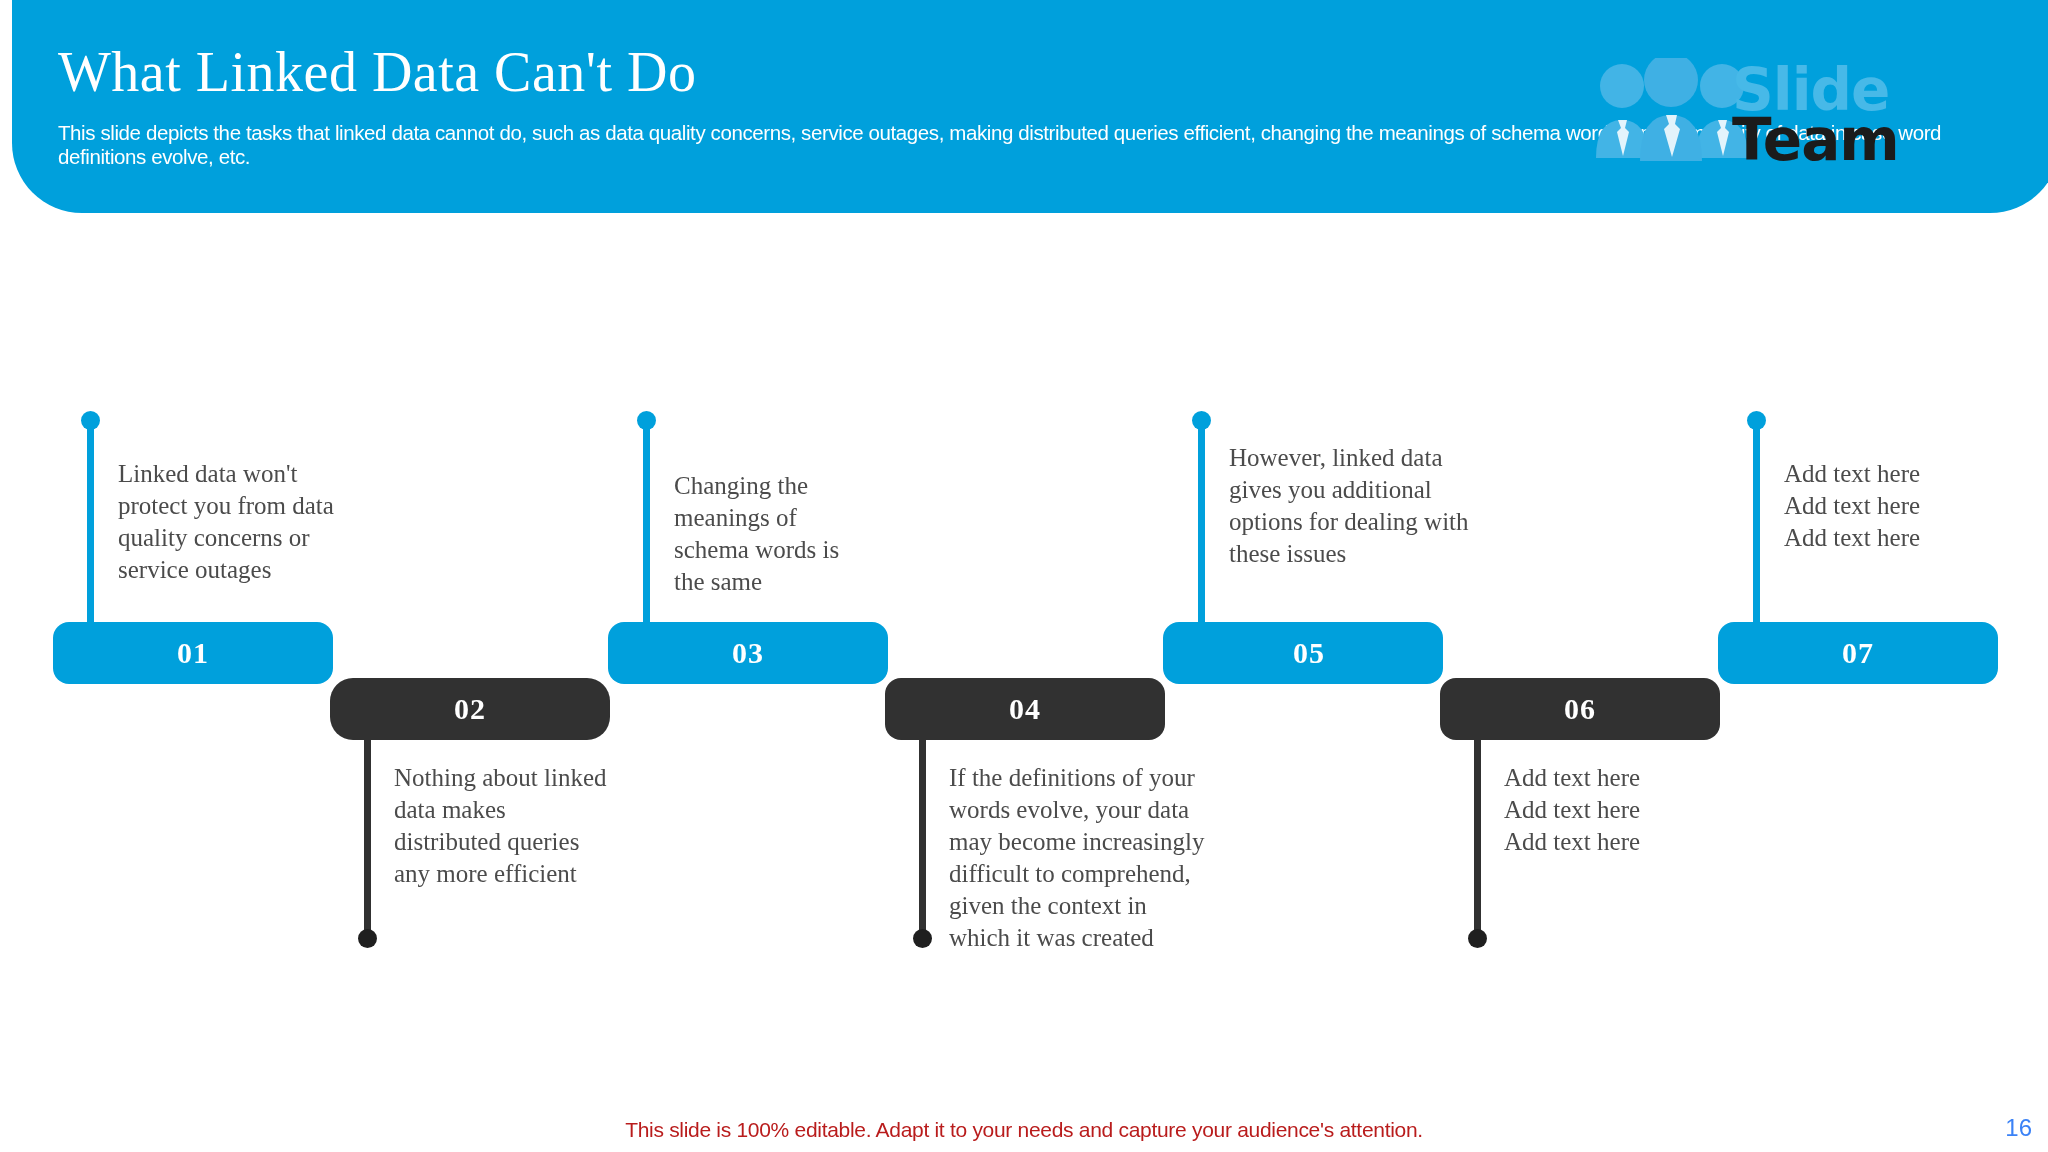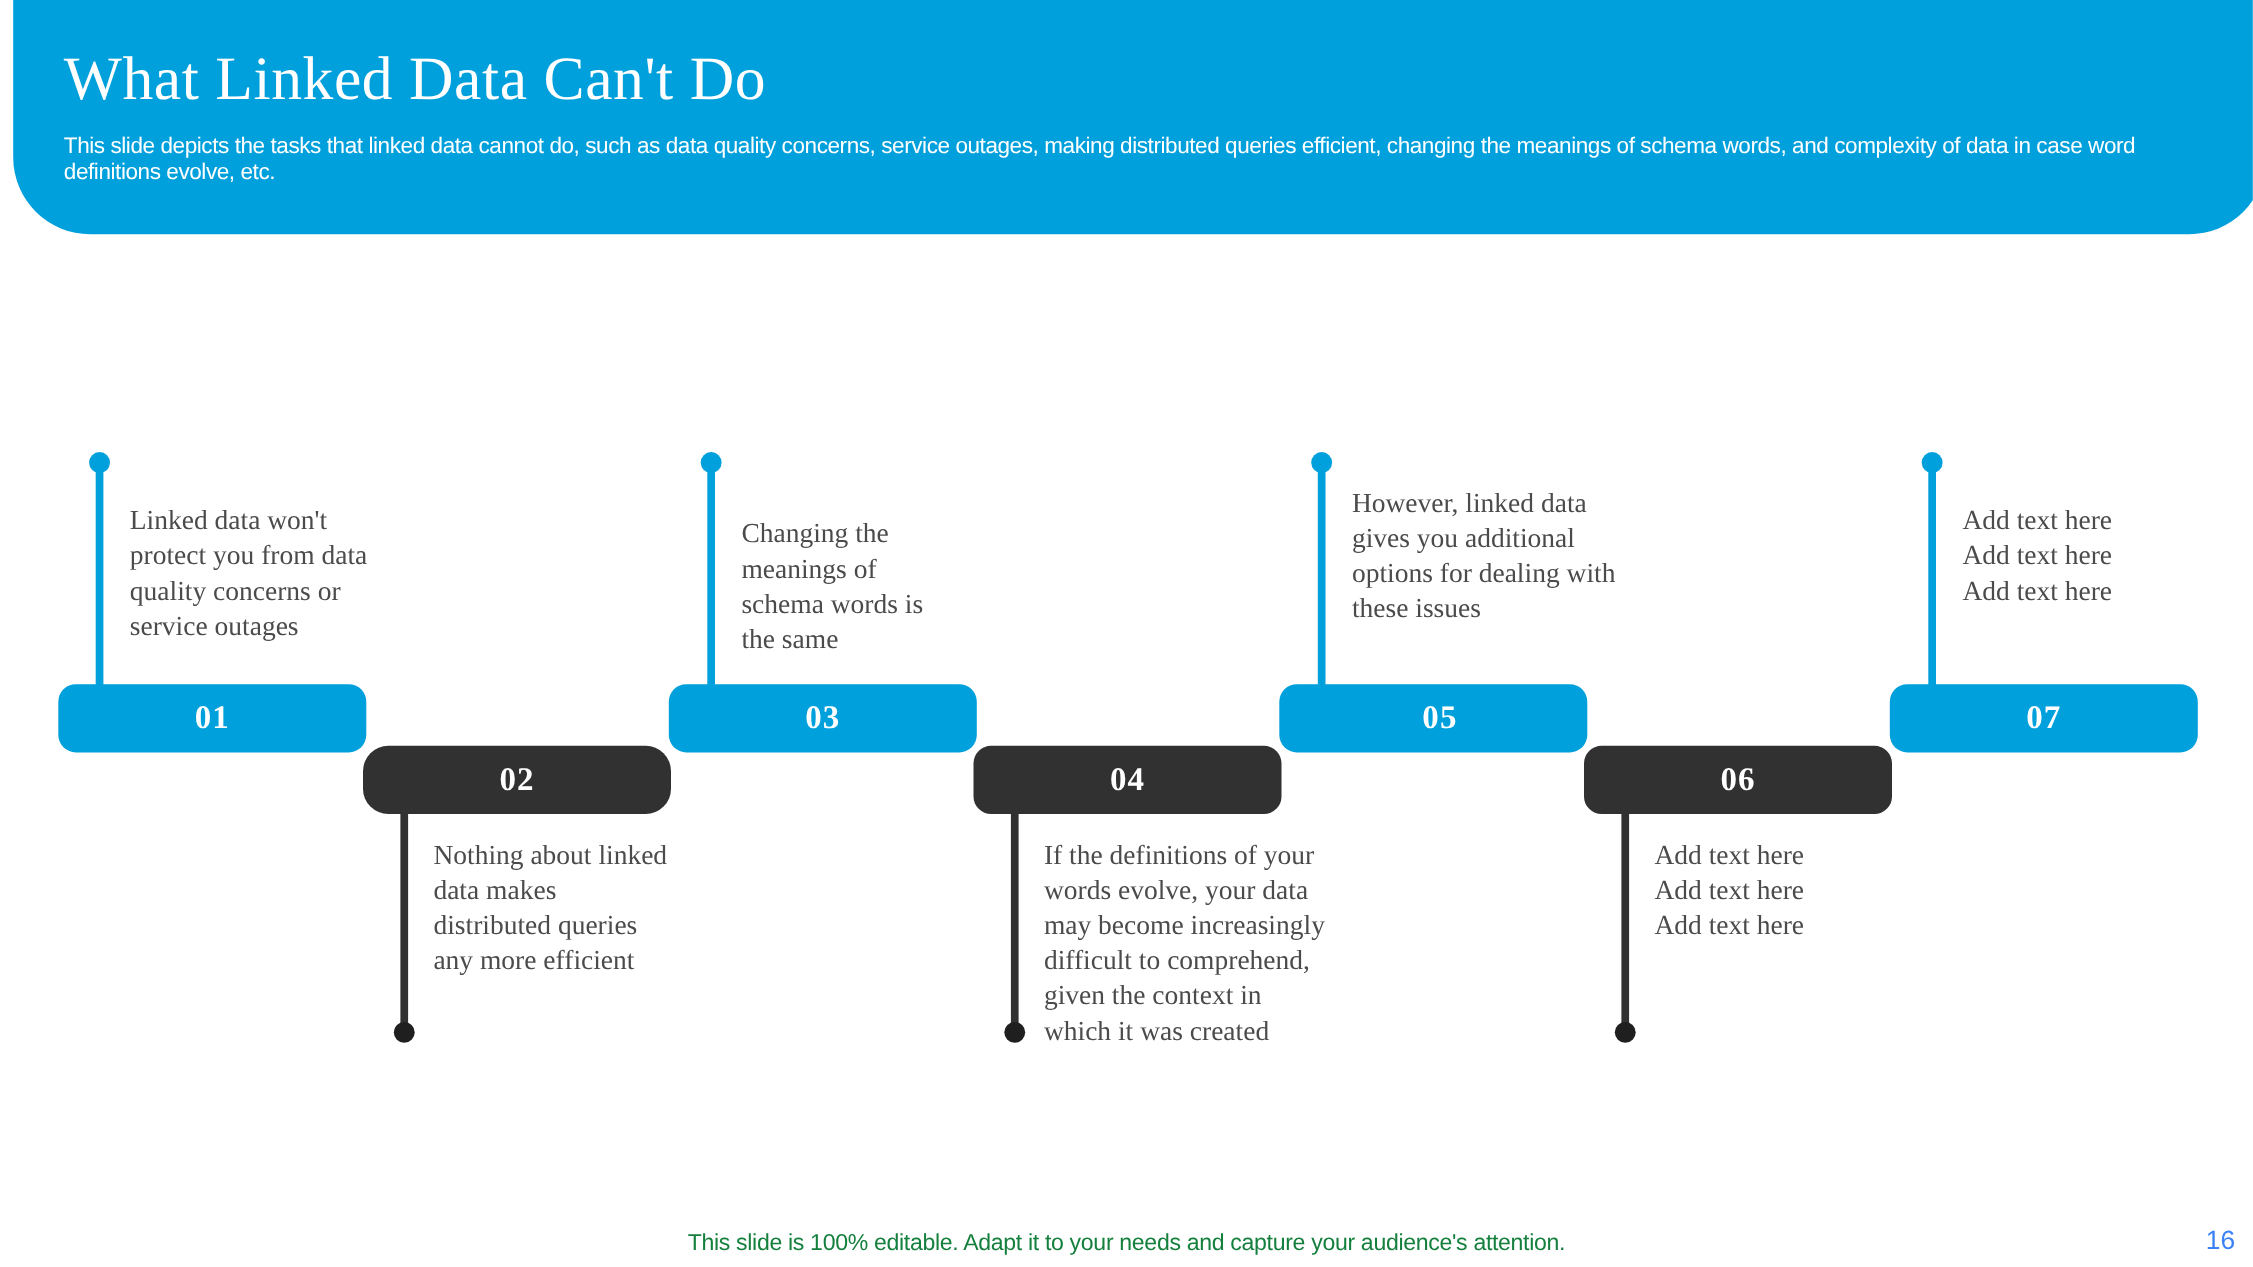--- a/index.html
+++ b/index.html
@@ -118,21 +118,21 @@
     white-space: pre-line;
   }
 
   
   .footer {
     position: absolute;
     left: 0; top: 1140px;
     width: 2048px;
     text-align: center;
     font-size: 21px;
-    color: #15803d;
+    color: #b91c1c;
     font-family: "Liberation Sans", sans-serif;
     letter-spacing: -0.3px;
     transform: translateY(-22px);
   }
   .pagenum {
     position: absolute;
     right: 16px; top: 1128px;
     font-size: 24px;
     color: #3b82f6;
     font-family: "Liberation Sans", sans-serif;
@@ -141,20 +141,35 @@
 </style>
 </head>
 <body>
 
 <div class="slide">
 
   <div class="header">
     <div class="title">What Linked Data Can't Do</div>
     <div class="subtitle">This slide depicts the tasks that linked data cannot do, such as data quality concerns, service outages, making distributed queries efficient, changing the meanings of schema words, and complexity of data in case word definitions evolve, etc.</div>
 
+    <div class="logo">
+      <svg class="logo-people" viewBox="0 0 160 105">
+        <circle cx="30" cy="28" r="22" fill="#42b4e6"></circle>
+        <path d="M4 100 q0 -38 26 -38 q26 0 26 38 z" fill="#42b4e6"></path>
+        <circle cx="130" cy="28" r="22" fill="#42b4e6"></circle>
+        <path d="M104 100 q0 -38 26 -38 q26 0 26 38 z" fill="#42b4e6"></path>
+        <circle cx="79" cy="22" r="27" fill="#3fb0e4"></circle>
+        <path d="M48 103 q0 -46 31 -46 q31 0 31 46 z" fill="#3fb0e4"></path>
+        <path d="M26 62 h9 l-2 8 4 4 -6 24 -6 -24 4 -4 z" fill="#ffffff" opacity="0.85"></path>
+        <path d="M126 62 h9 l-2 8 4 4 -6 24 -6 -24 4 -4 z" fill="#ffffff" opacity="0.85"></path>
+        <path d="M74 57 h11 l-2 9 5 5 -8 28 -8 -28 5 -5 z" fill="#ffffff" opacity="0.85"></path>
+      </svg>
+      <div class="logo-word-slide">Slide</div>
+      <div class="logo-word-team">Team</div>
+    </div>
   </div>
 
   <div class="timeline">
 
     <div class="item">
       <div class="dot blue" style="left:81px; top:411px;"></div>
       <div class="stem blue" style="left:87px; top:420px; height:215px;"></div>
       <div class="body-text" style="left:118px; top:458px; width:250px;">Linked data won't
 protect you from data
 quality concerns or

